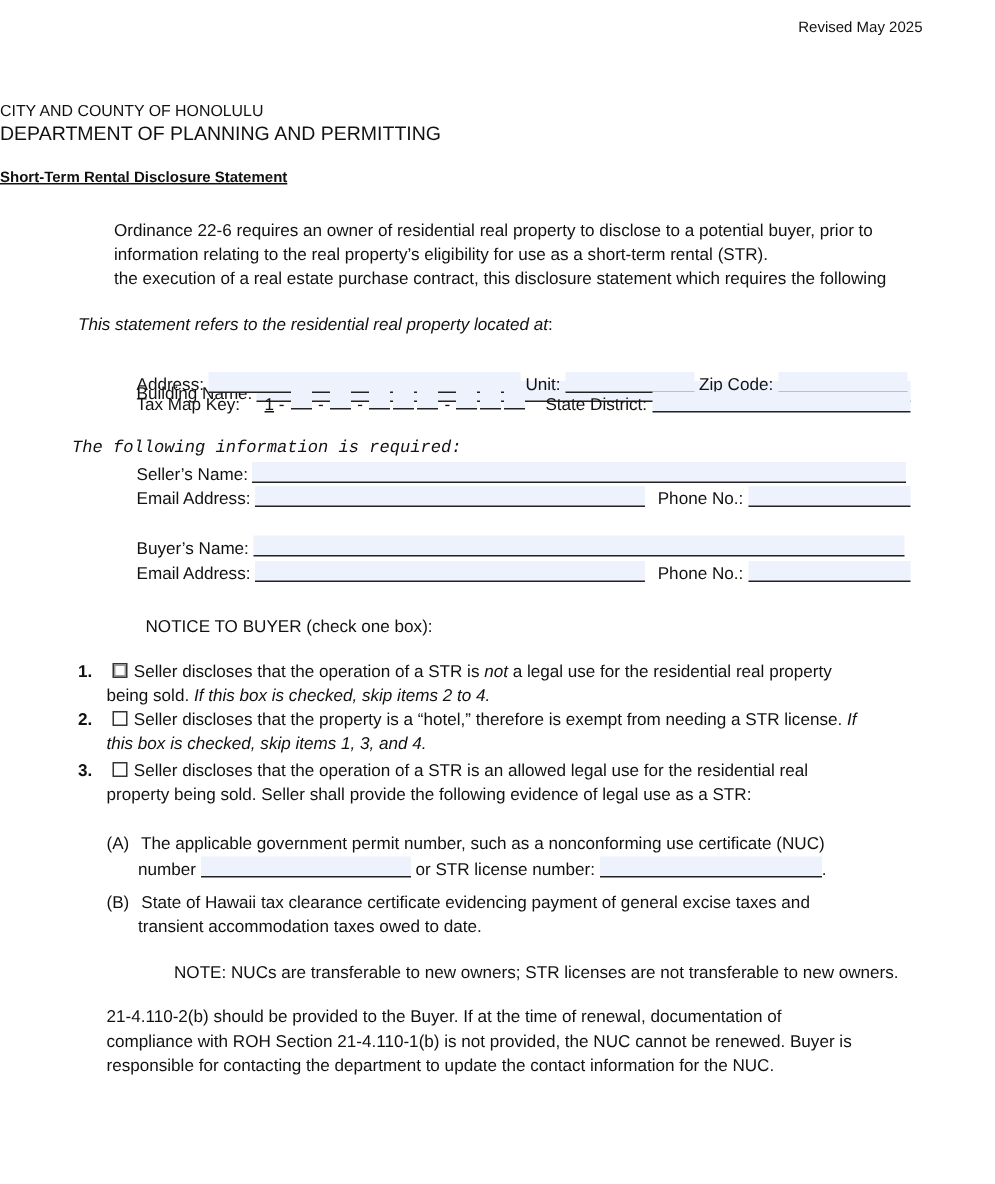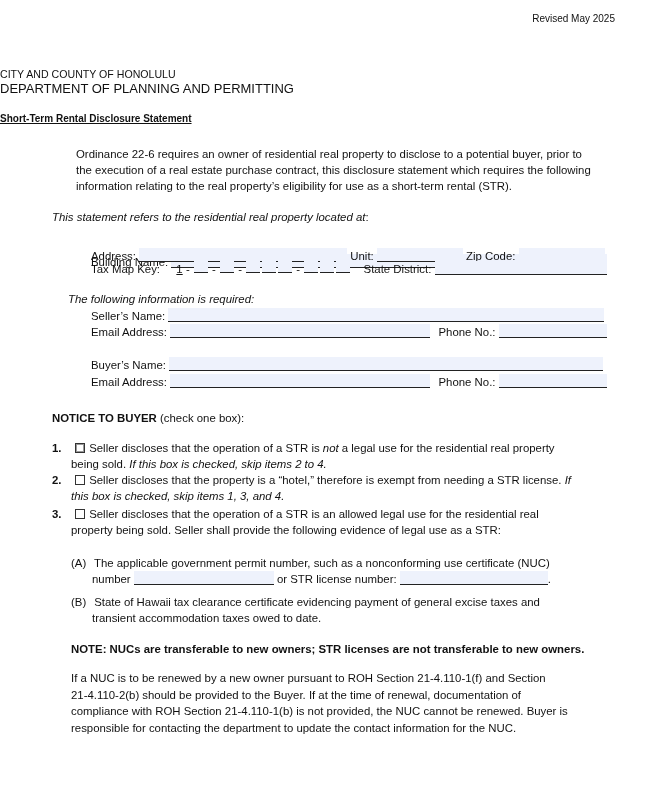--- a/index.html
+++ b/index.html
@@ -10,21 +10,21 @@
   }
   .abs { position: absolute; white-space: nowrap; }
   .revised { right: 48px; top: 11px; font-size: 10px; text-align: center; }
   .center { left: 0; width: 663px; text-align: left; }
   .agency1 { top: 66px; font-size: 10.6px; }
   .agency2 { top: 81px; font-size: 13px; }
   .title { top: 111px; font-size: 10px; font-weight: bold; text-decoration: underline; }
   .para { left: 52px; width: 570px; white-space: normal; margin-left: 24px; }
   .intro { top: 146px; }
   .italic { font-style: italic; }
-  .bold { font-weight: bold; }
+  .bold { font-weight: normal; margin-left: 45px; }
   .field {
     display: inline-block; background: #eef2fc;
     border-bottom: 1px solid #222; height: 13px; vertical-align: baseline;
     margin-bottom: -2px;
   }
   .row { left: 91px; }
   .tmk-seg { display: inline-block; width: 14px; margin: 0 1px; }
   .tmk-one { text-decoration: underline; }
   .u { text-decoration: underline; }
   .num { display: inline-block; width: 20px; font-weight: bold; }
@@ -39,22 +39,22 @@
 </head>
 <body>
 
 <div class="abs revised">Revised May 2025</div>
 <div class="abs center agency1">CITY AND COUNTY OF HONOLULU</div>
 <div class="abs center agency2">DEPARTMENT OF PLANNING AND PERMITTING</div>
 <div class="abs center title">Short-Term Rental Disclosure Statement</div>
 
 <div class="abs para intro">
   <div>Ordinance 22-6 requires an owner of residential real property to disclose to a potential buyer, prior to</div>
+  <div>information relating to the real property’s eligibility for use as a short-term rental (STR).</div>
   <div>the execution of a real estate purchase contract, this disclosure statement which requires the following</div>
-  <div>information relating to the real property’s eligibility for use as a short-term rental (STR).</div>
 </div>
 
 <div class="abs italic" style="left:52px; top:209px;">
   <span>This statement refers to the residential real property located at</span><span style="font-style:normal">:</span>
 </div>
 
 <div class="abs row" style="top:226px;margin-top:28px;">
   <span>Building Name:</span>
   <span class="field" style="width:436px;"></span>
 </div>
@@ -78,21 +78,21 @@
   <span class="field tmk-seg"></span>
   <span>-</span>
   <span class="field tmk-seg"></span><span class="field tmk-seg"></span><span class="field tmk-seg"></span>
   <span>-</span>
   <span class="field tmk-seg"></span><span class="field tmk-seg"></span><span class="field tmk-seg"></span>
   <span style="display:inline-block;width:6px"></span>
   <span>State District:</span>
   <span class="field" style="width:172px;"></span>
 </div>
 
-<div class="abs italic" style="left:68px; top:291px;">The following information is required:</div>
+<div class="abs italic" style="left:48px; top:291px;font-family:Liberation Mono, monospace;">The following information is required:</div>
 
 <div class="abs row" style="top:308px;">
   <span>Seller’s Name:</span>
   <span class="field" style="width:436px;"></span>
 </div>
 <div class="abs row" style="top:324px;">
   <span>Email Address:</span>
   <span class="field" style="width:260px;"></span>
   <span style="display:inline-block;width:2px"></span>
   <span>Phone No.:</span>
@@ -145,17 +145,16 @@
 
 <div class="abs" style="left:71px; top:594px;">
   <span class="sub-label">(B)</span>
   <span>State of Hawaii tax clearance certificate evidencing payment of general excise taxes and</span>
 </div>
 <div class="abs" style="left:92px; top:610px;">transient accommodation taxes owed to date.</div>
 
 <div class="abs bold" style="left:71px; top:641px;">NOTE:  NUCs are transferable to new owners; STR licenses are not transferable to new owners.</div>
 
 <div class="abs" style="left:71px; top:670px; line-height:16.5px;">
-  <div>If a NUC is to be renewed by a new owner pursuant to ROH Section 21-4.110-1(f) and Section</div>
   <div>21-4.110-2(b) should be provided to the Buyer.  If at the time of renewal, documentation of</div>
   <div>compliance with ROH Section 21-4.110-1(b) is not provided, the NUC cannot be renewed. Buyer is</div>
   <div>responsible for contacting the department to update the contact information for the NUC.</div>
 </div>
 
 </body></html>

